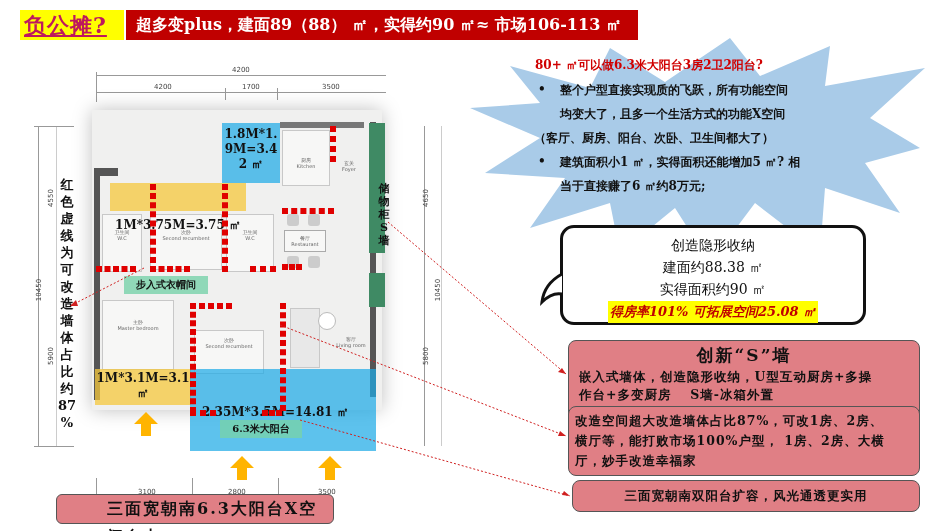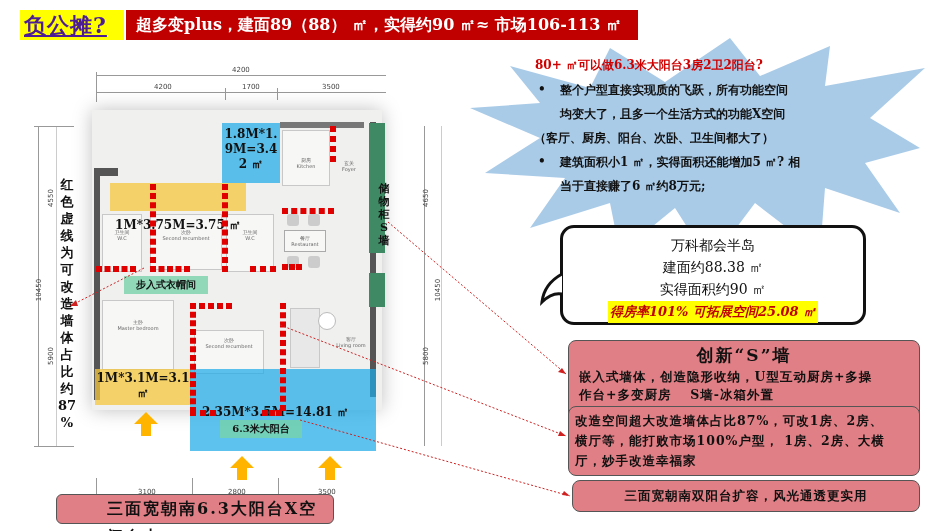--- a/index.html
+++ b/index.html
@@ -1,20 +1,20 @@
 <!DOCTYPE html>
 <html><head>
 <meta charset="utf-8">
 <style>
   * { box-sizing: border-box; margin: 0; padding: 0; }
   body { width: 940px; height: 531px; background: #ffffff; position: relative; overflow: hidden; font-family: "DejaVu Serif", serif; }
   .abs { position: absolute; }
 
   
-  .hdr-tag { left: 20px; top: 10px; width: 104px; height: 30px; background: #ffff00; color: #4c1d95; font-size: 22px; font-weight: bold; line-height: 30px; padding-left: 4px; text-decoration: underline; letter-spacing: 1px; }
+  .hdr-tag { left: 20px; top: 10px; width: 104px; height: 30px; background: #ffff00; color: #be185d; font-size: 22px; font-weight: bold; line-height: 30px; padding-left: 4px; text-decoration: underline; letter-spacing: 1px; }
   .hdr-bar { left: 126px; top: 10px; width: 512px; height: 30px; background: #c00000; color: #ffffff; font-size: 16px; font-weight: bold; line-height: 30px; padding-left: 10px; white-space: nowrap; }
 
   
   .dim-text { font-family: "DejaVu Sans", sans-serif; font-size: 7px; color: #444; }
   .hline { height: 1px; background: #999; }
   .vline { width: 1px; background: #999; }
 
   
   .plan-bg { left: 92px; top: 110px; width: 290px; height: 300px; background: #f0f0ef; box-shadow: 0 0 18px rgba(0,0,0,0.25); }
   .wall { background: #555; }
@@ -66,21 +66,21 @@
   <div class="burst-line" style="position:absolute; left:-4px; top:48px;">（客厅、厨房、阳台、次卧、卫生间都大了）</div>
 </div>
 <div class="abs" style="left:538px; top:154px;">
   <span class="burst-line" style="position:absolute; left:0; top:0;">•</span>
   <div class="burst-line" style="position:absolute; left:22px; top:0;">建筑面积小1 ㎡，实得面积还能增加5 ㎡? 相</div>
   <div class="burst-line" style="position:absolute; left:22px; top:24px;">当于直接赚了6 ㎡约8万元;</div>
 </div>
 
 <div class="abs callout">
   <div style="height:6px;"></div>
-  <div class="callout-line">万科都会半岛</div>
+  <div class="callout-line">创造隐形收纳</div>
   <div class="callout-line">建面约88.38 ㎡</div>
   <div class="callout-line">实得面积约90 ㎡</div>
   <div class="callout-line"><span class="callout-hl">得房率101% 可拓展空间25.08 ㎡</span></div>
 </div>
 <svg class="abs" style="left:540px; top:272px;" width="24" height="36">
   <path d="M22,2 Q4,12 2,30 Q12,20 22,22" fill="#fff" stroke="#111" stroke-width="3"></path>
 </svg>
 
 <div class="abs pink" style="left:568px; top:340px; width:352px; height:80px;">
   <div class="pink-title">创新“S”墙</div>

